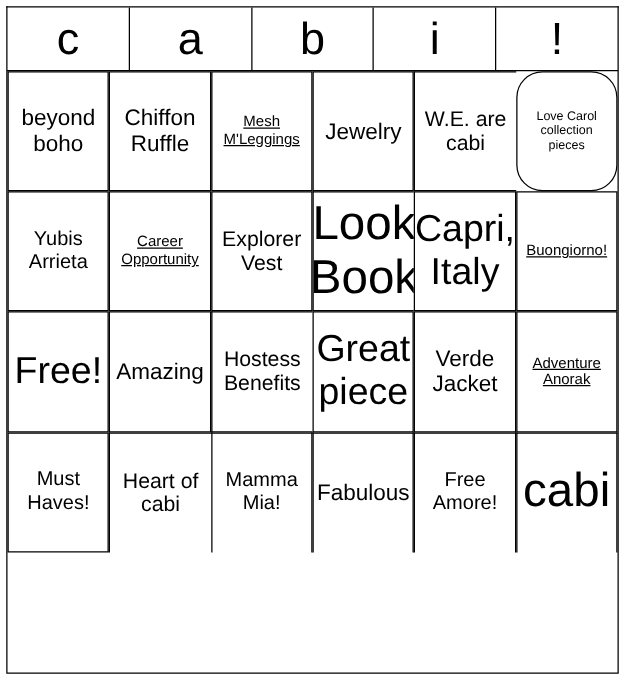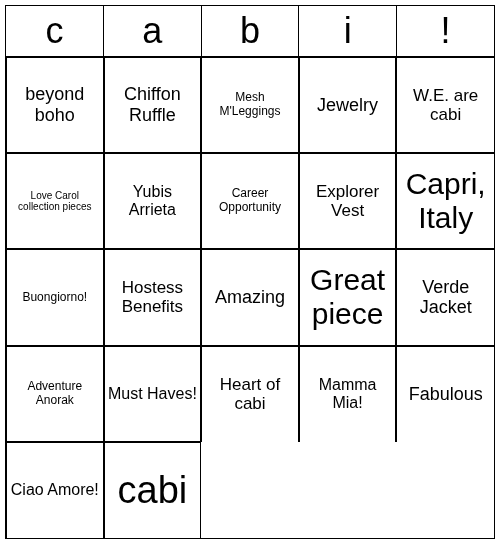--- a/index.html
+++ b/index.html
@@ -34,21 +34,21 @@
       font-size: 36px;
       font-weight: normal;
       padding: 4px 0;
       border-right: 1.5px solid #000;
     }
     .bingo-header .header-cell:last-child {
       border-right: none;
     }
     .bingo-grid {
       display: grid;
-      grid-template-columns: repeat(5, 1fr);
+      grid-template-columns: repeat(6, 1fr);
       grid-template-rows: repeat(5, 1fr);
       border: 1.5px solid #000;
       flex: 1;
     }
     .bingo-cell {
       border: 1.5px solid #000;
       display: flex;
       align-items: center;
       justify-content: center;
       text-align: center;
@@ -56,22 +56,22 @@
       line-height: 1.15;
       overflow: hidden;
     }
     .bingo-cell:nth-child(5n) {
       border-right: none;
     }
     .bingo-cell:nth-last-child(-n+5) {
       border-bottom: none;
     }
     
-    .size-xs { font-size: 10px; }
-    .size-sm { font-size: 12px; }
+    .size-xs { font-size: 10px; border-radius: 21px; }
+    .size-sm { font-size: 12px; text-decoration: underline; }
     .size-md { font-size: 17px; }
     .size-lg { font-size: 18px; }
     .size-xl { font-size: 16px; }
     .size-xxl { font-size: 30px; }
     .size-xxxl { font-size: 38px; }
   </style>
 </head>
 <body>
 
 <div class="bingo-container">
@@ -85,27 +85,29 @@
   <div class="bingo-grid">
   <div class="bingo-cell size-lg">beyond boho</div>
       <div class="bingo-cell size-lg">Chiffon Ruffle</div>
       <div class="bingo-cell size-sm">Mesh M'Leggings</div>
       <div class="bingo-cell size-lg">Jewelry</div>
       <div class="bingo-cell size-md">W.E. are cabi</div>
       <div class="bingo-cell size-xs">Love Carol collection pieces</div>
       <div class="bingo-cell size-xl">Yubis Arrieta</div>
       <div class="bingo-cell size-sm">Career Opportunity</div>
       <div class="bingo-cell size-md">Explorer Vest</div>
+      <div class="bingo-cell size-xxxl">Look Book</div>
       <div class="bingo-cell size-xxl">Capri, Italy</div>
       <div class="bingo-cell size-sm">Buongiorno!</div>
+      <div class="bingo-cell size-xxl">Free!</div>
+      <div class="bingo-cell size-lg">Amazing</div>
       <div class="bingo-cell size-md">Hostess Benefits</div>
-      <div class="bingo-cell size-lg">Amazing</div>
       <div class="bingo-cell size-xxl">Great piece</div>
       <div class="bingo-cell size-lg">Verde Jacket</div>
       <div class="bingo-cell size-sm">Adventure Anorak</div>
       <div class="bingo-cell size-xl">Must Haves!</div>
       <div class="bingo-cell size-md">Heart of cabi</div>
       <div class="bingo-cell size-xl">Mamma Mia!</div>
       <div class="bingo-cell size-lg">Fabulous</div>
-      <div class="bingo-cell size-xl">Ciao Amore!</div>
+      <div class="bingo-cell size-xl">Free Amore!</div>
       <div class="bingo-cell size-xxxl">cabi</div>
     </div>
 </div>
 
 </body></html>

